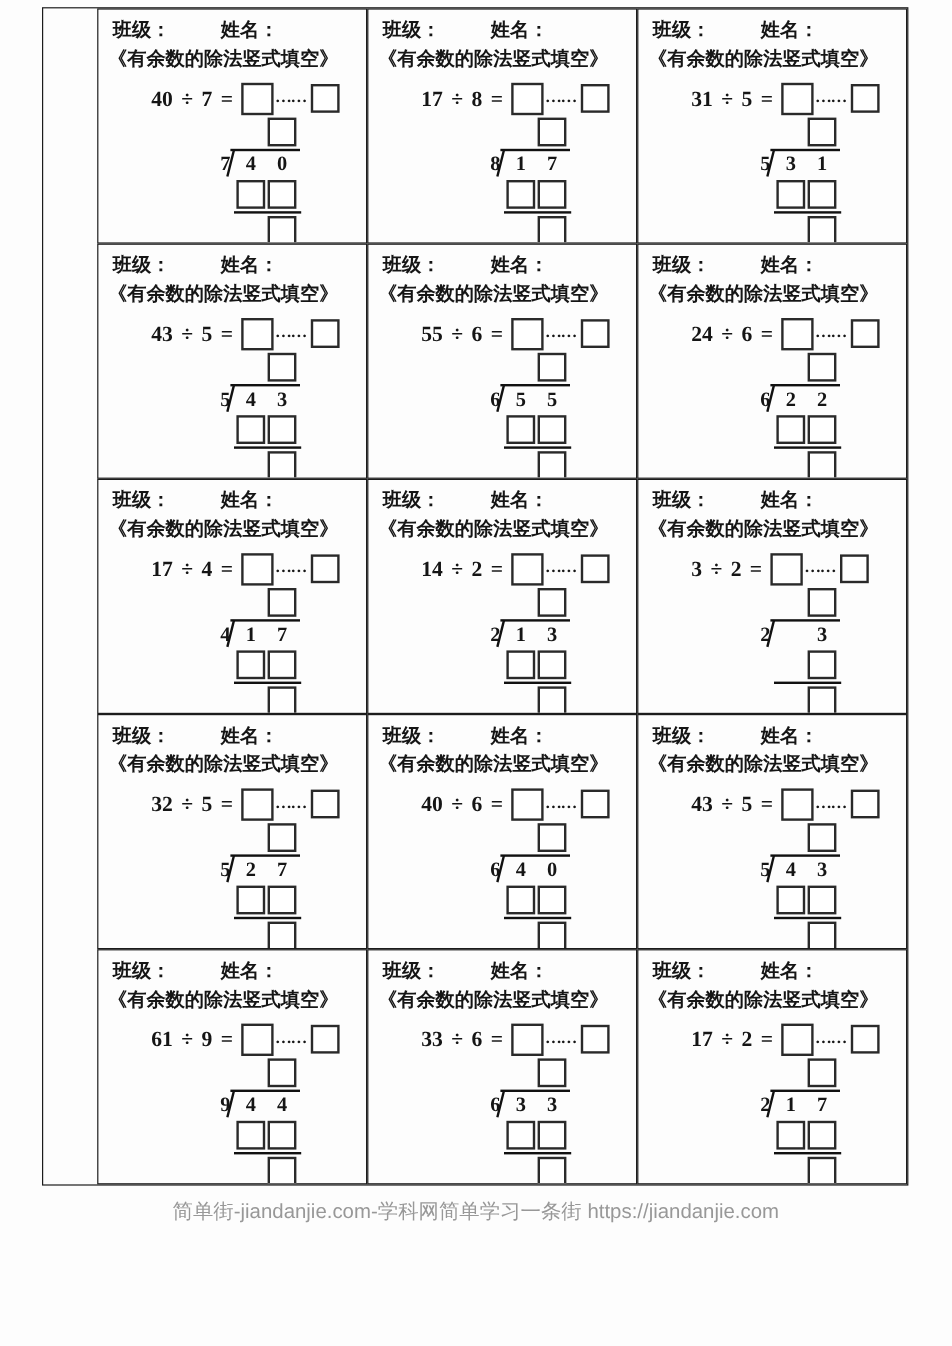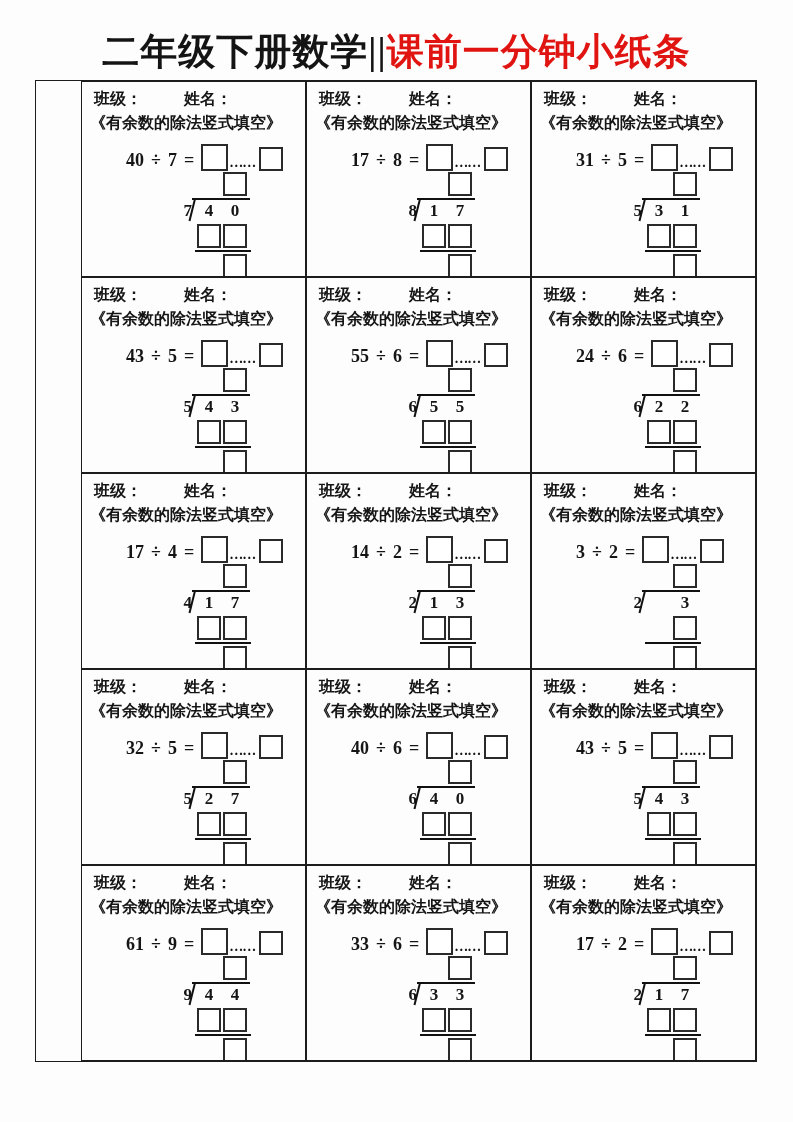--- a/index.html
+++ b/index.html
@@ -59,21 +59,21 @@
     font-size: 16px;
     font-weight: bold;
     margin-top: 3px;
     white-space: nowrap;
   }
   
   .equation {
     margin-top: 7px;
     margin-left: 36px;
     display: flex;
-    align-items: flex-end;
+    align-items: center;
     height: 30px;
   }
   .equation .num, .equation .op {
     font-size: 18px;
     font-weight: 600;
     margin-right: 7px;
   }
   .abox {
     display: inline-block;
     width: 24px;
@@ -158,23 +158,20 @@
     font-family: "Liberation Sans", sans-serif;
     font-size: 17px;
     color: #989898;
   }
 </style>
 </head>
 <body>
 
 <div class="page">
 
-  <h1 class="title">
-    <span class="t-black">二年级下册数学||</span><span class="t-red">课前一分钟小纸条</span>
-  </h1>
 
   <div class="grid">
   <div class="cell">
     <div class="head">
       <span class="lbl lbl-class">班级：</span>
       <span class="lbl lbl-name">姓名：</span>
     </div>
     <div class="subtitle">《有余数的除法竖式填空》</div>
 
     <div class="equation">
@@ -748,13 +745,14 @@
             <span class="abox"></span>
           </div>
       <div class="underline"></div>
       <div class="rem-row">
         <span class="abox"></span>
       </div>
     </div>
   </div>
 </div>
 
+  <div class="footer">简单街-jiandanjie.com-学科网简单学习一条街 https://jiandanjie.com</div>
 </div>
 
 </body></html>

